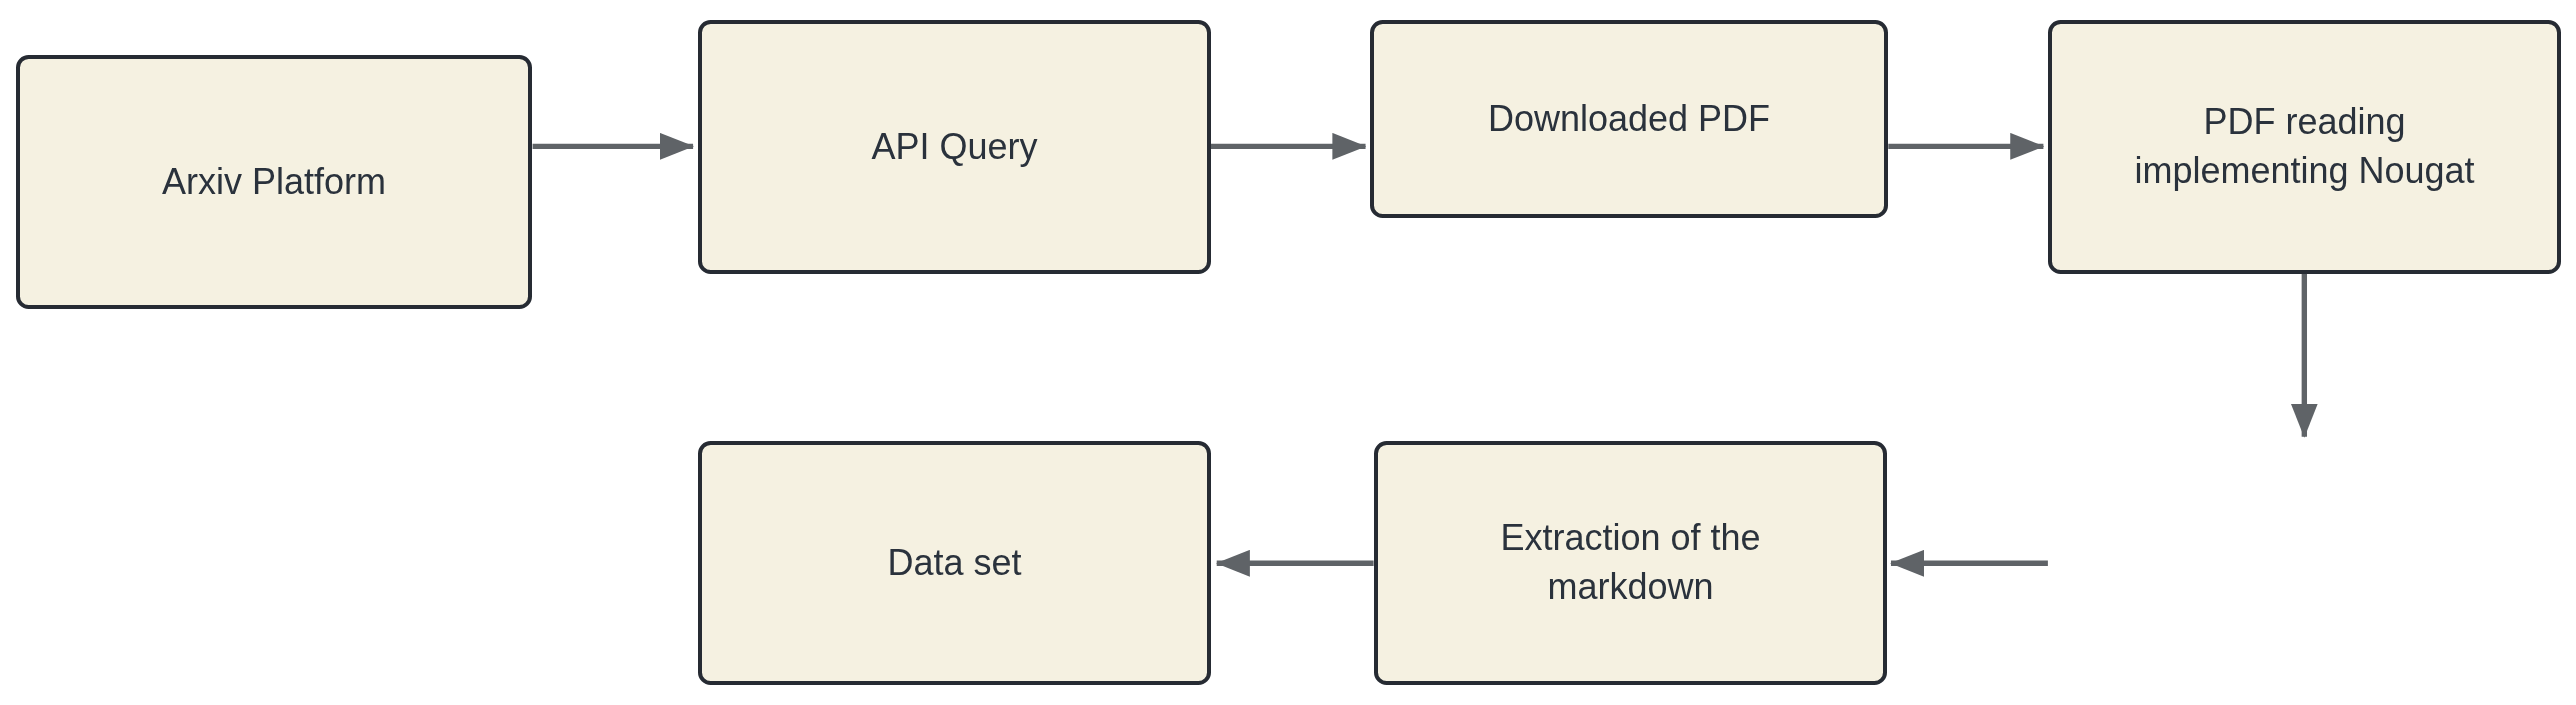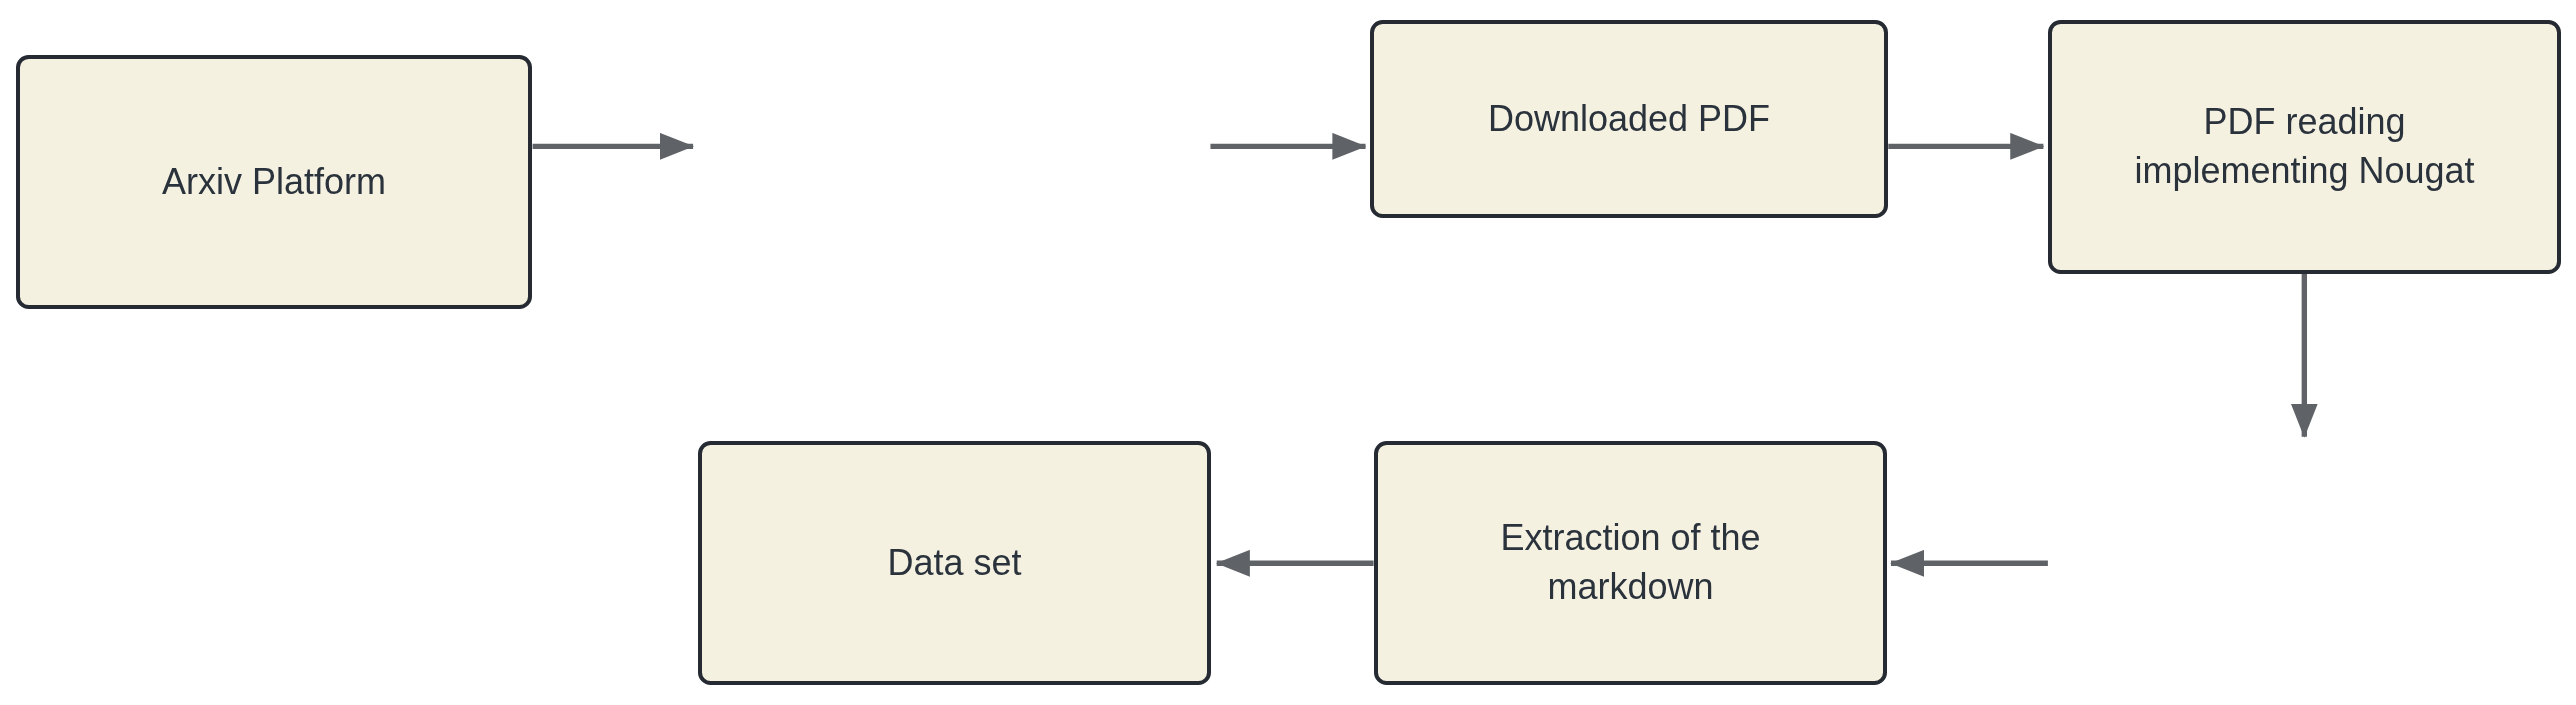--- a/index.html
+++ b/index.html
@@ -68,20 +68,21 @@
     <line class="edge" x1="594" y1="163" x2="773" y2="163" marker-end="url(#arrow)"></line>
     <line class="edge" x1="1350" y1="163" x2="1523" y2="163" marker-end="url(#arrow)"></line>
     <line class="edge" x1="2106" y1="163" x2="2279" y2="163" marker-end="url(#arrow)"></line>
     <line class="edge" x1="2570" y1="305" x2="2570" y2="487" marker-end="url(#arrow)"></line>
     <line class="edge" x1="2284" y1="628" x2="2109" y2="628" marker-end="url(#arrow)"></line>
     <line class="edge" x1="1532" y1="628" x2="1357" y2="628" marker-end="url(#arrow)"></line>
   </svg>
 
   <div class="node n1">Arxiv Platform</div>
 
+  <div class="node n2">API Query</div>
 
   <div class="node n3">Downloaded PDF</div>
 
   <div class="node n4">PDF reading
 implementing Nougat</div>
 
 
   <div class="node n6">Extraction of the
 markdown</div>
 

